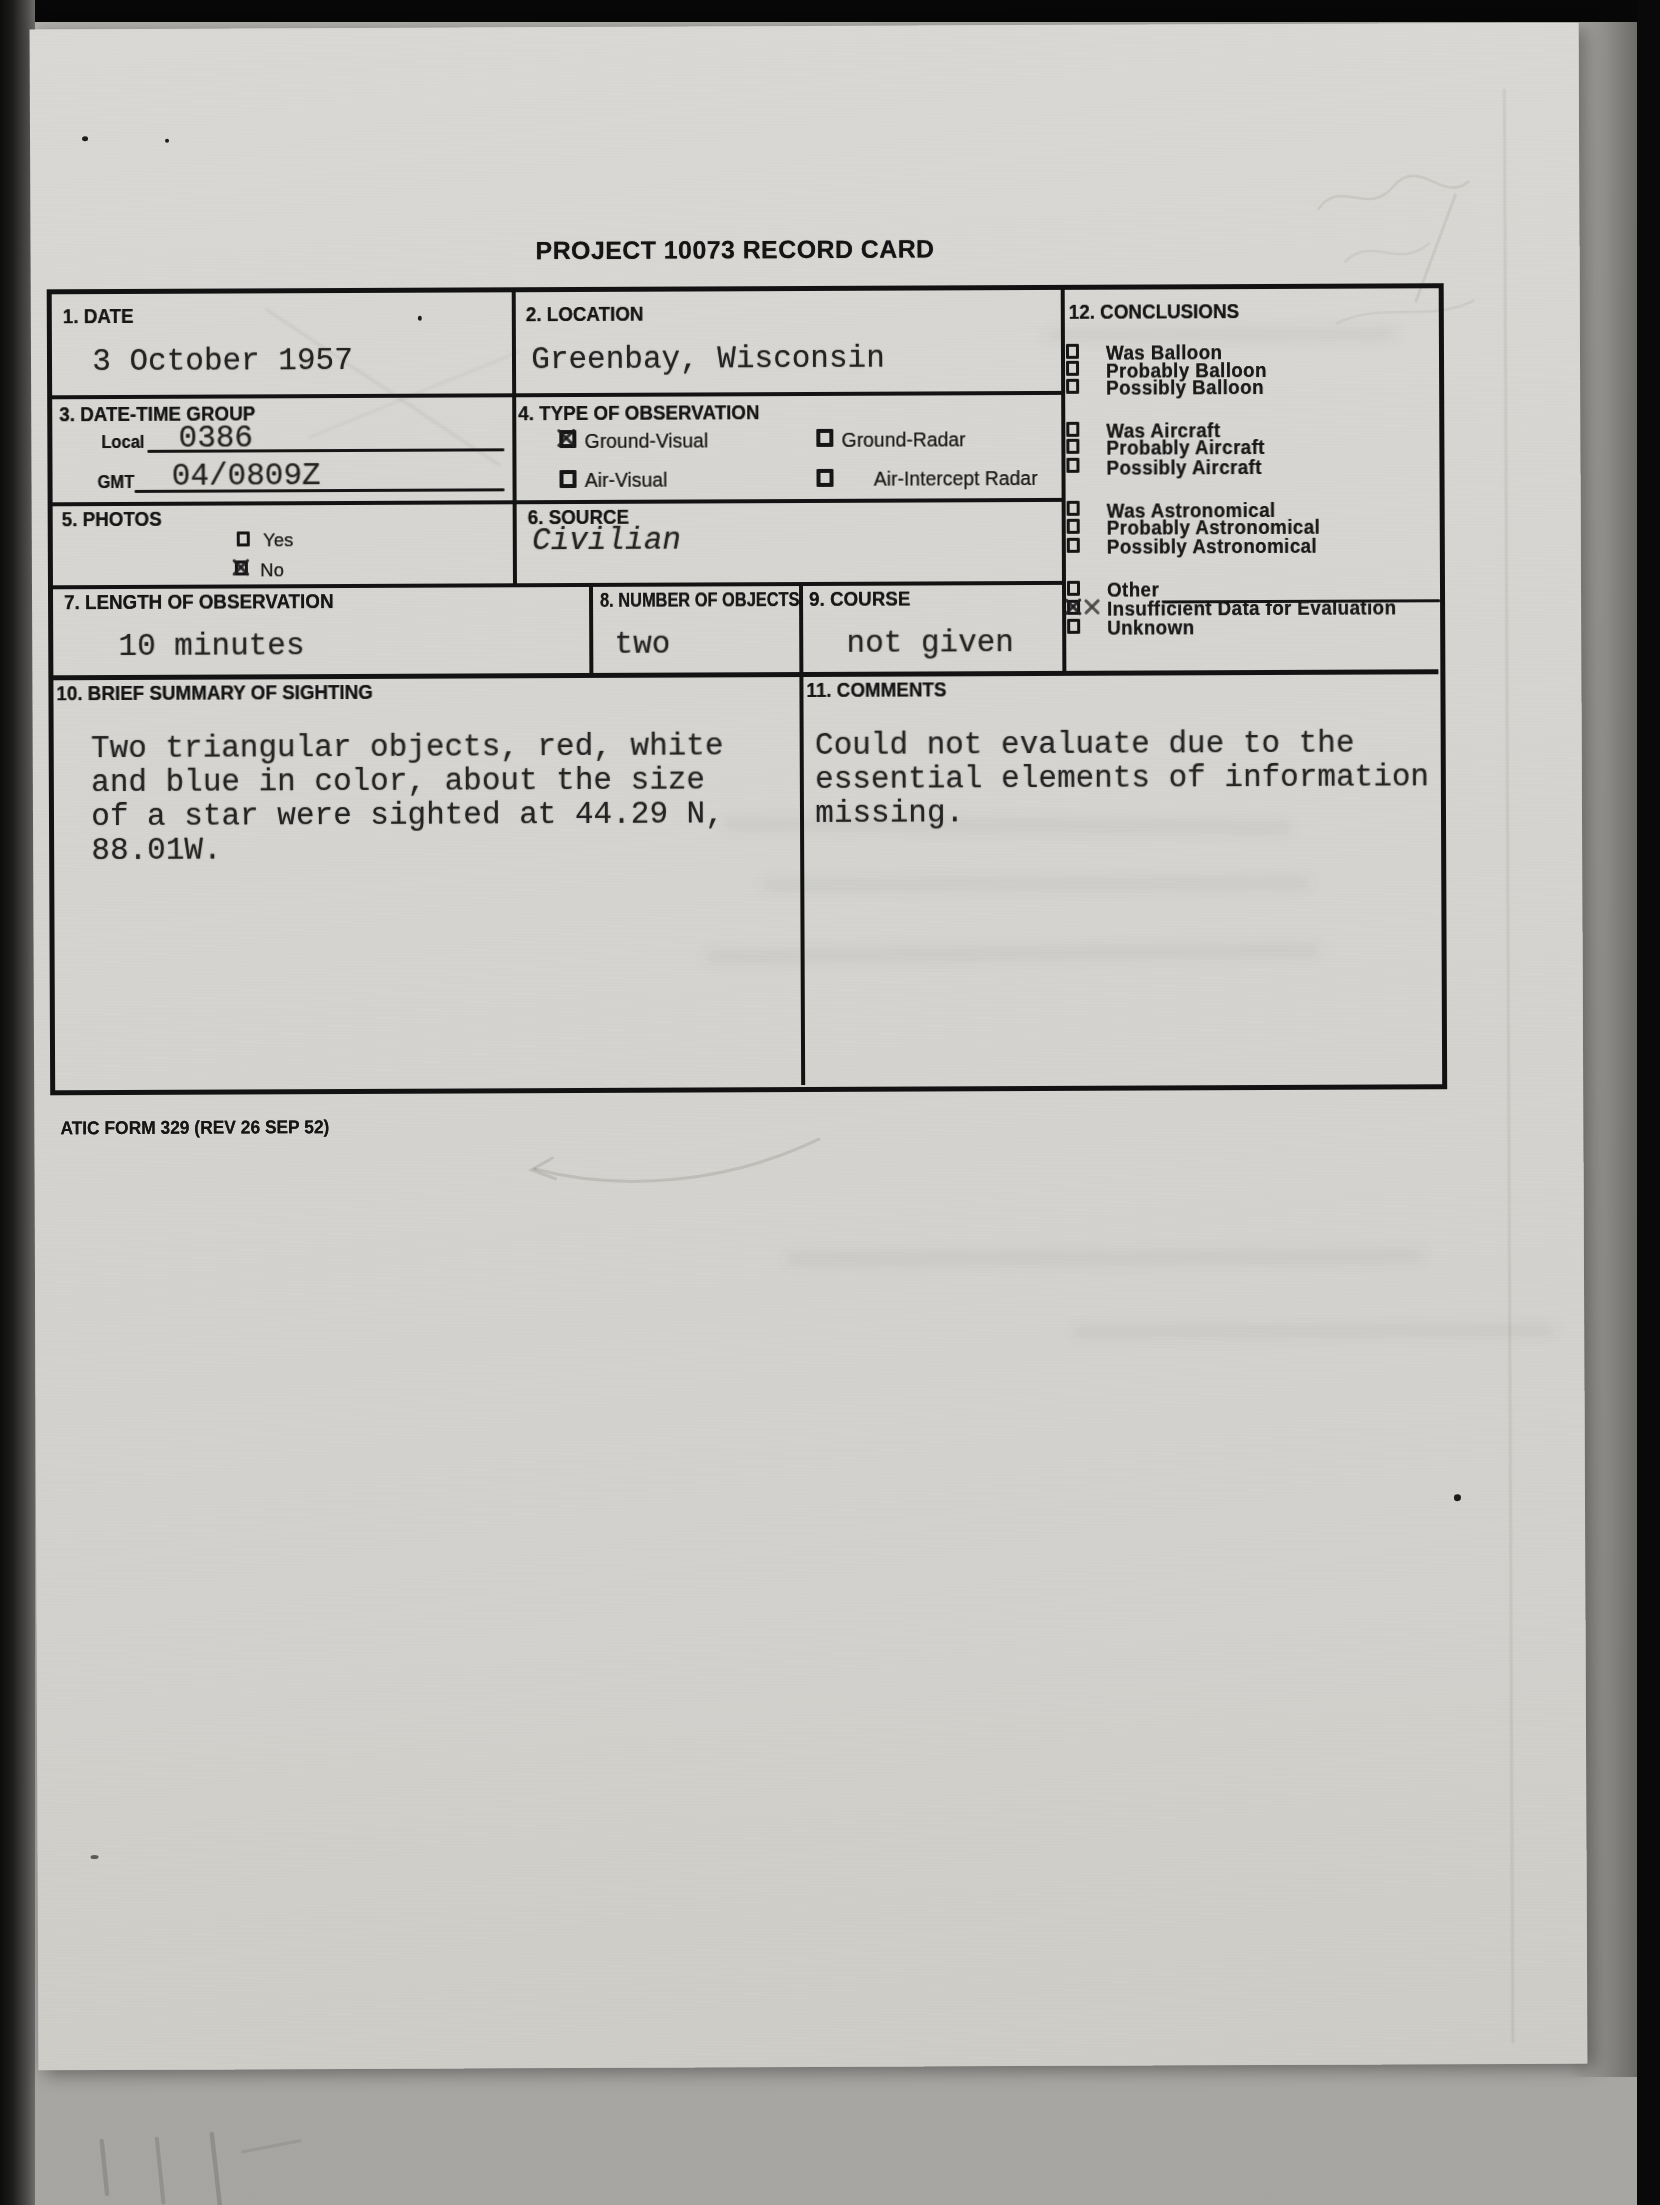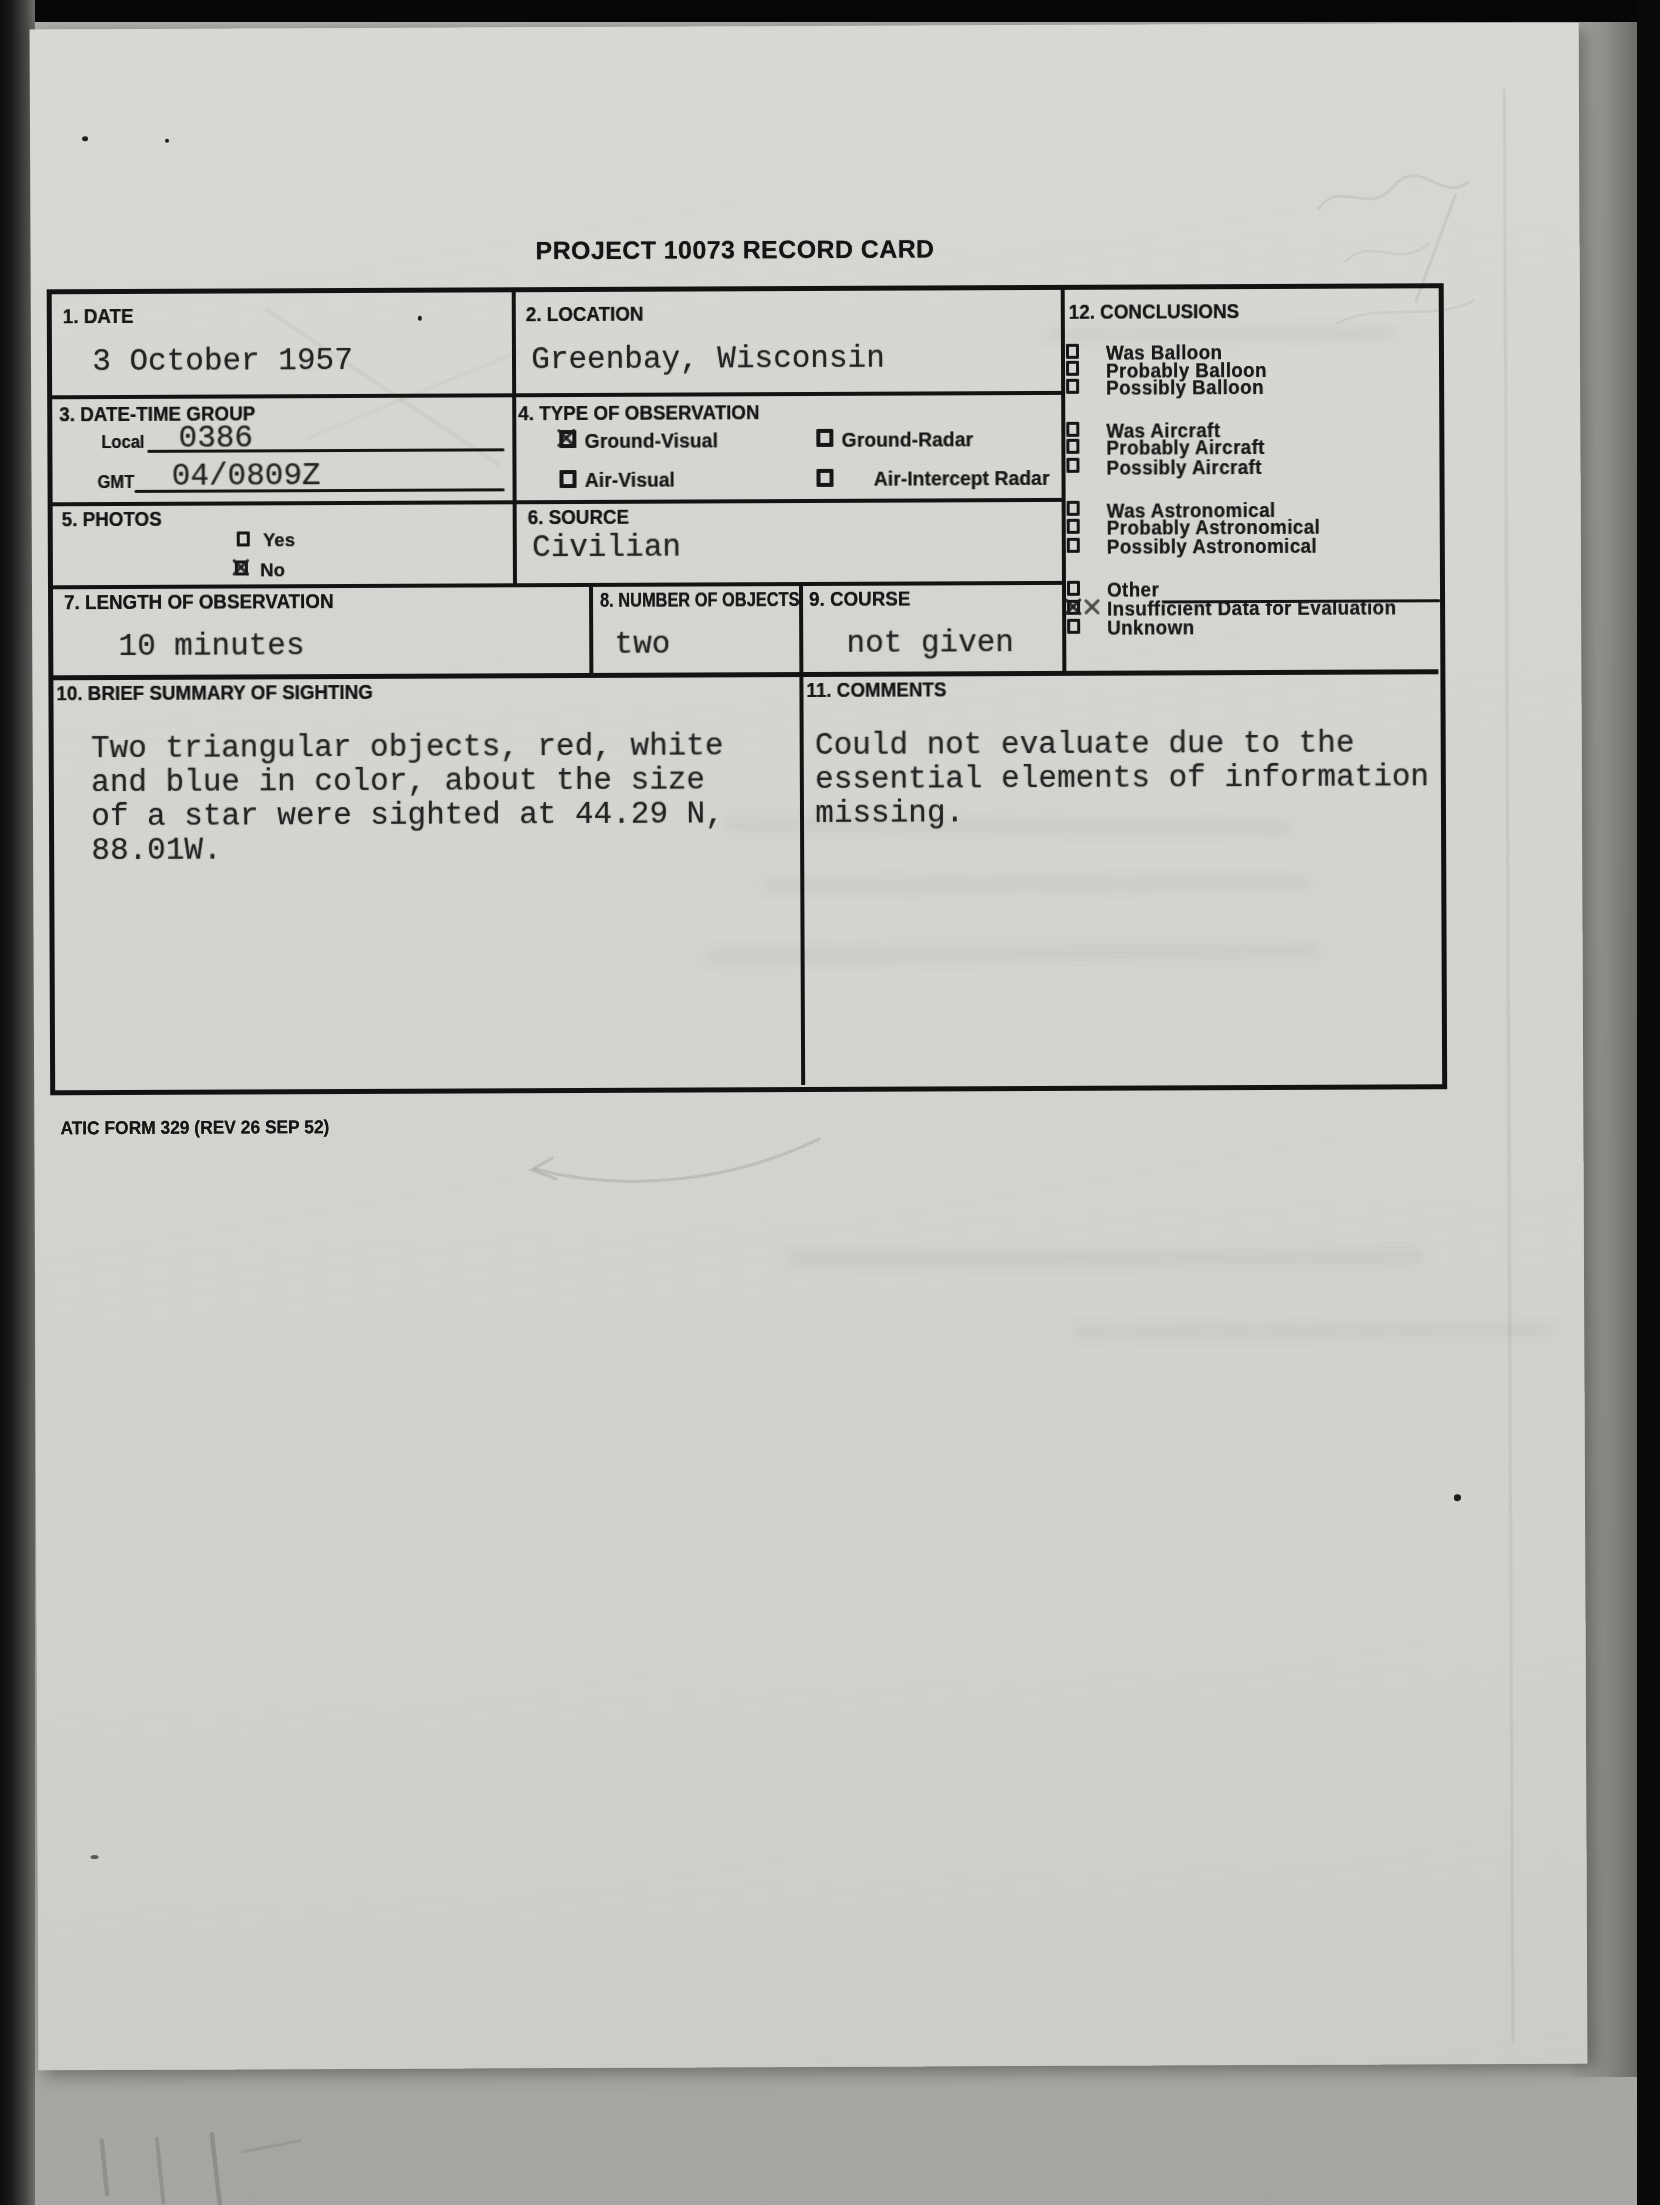--- a/index.html
+++ b/index.html
@@ -30,21 +30,21 @@
   .card{position:absolute;left:16.3px;top:260px;width:1397px;height:806px;
         border:5.7px solid #121212;box-sizing:border-box;filter:blur(0.2px);}
   .hline,.vline{position:absolute;background:#131313;}
   .label{position:absolute;font-weight:700;font-size:20px;color:#151515;white-space:nowrap;
          transform:scaleX(.94);transform-origin:left top;text-shadow:0 0 0.4px rgba(0,0,0,.8);}
   .label-sm{position:absolute;font-weight:700;font-size:17.6px;color:#151515;white-space:nowrap;
             transform:scaleX(.94);transform-origin:left top;text-shadow:0 0 0.4px rgba(0,0,0,.8);}
   .citem-label{position:absolute;font-weight:700;font-size:19.4px;color:#181818;white-space:nowrap;
                letter-spacing:0.4px;transform:scaleX(.97);transform-origin:left top;
                text-shadow:0 0 0.4px rgba(0,0,0,.7);}
-  .opt-label{position:absolute;font-weight:700;font-size:19.4px;color:#181818;white-space:nowrap;
+  .opt-label{position:absolute;font-weight:400;font-size:19.4px;color:#181818;white-space:nowrap;
              text-shadow:0 0 0.4px rgba(0,0,0,.7);}
   .type{position:absolute;font-family:"Liberation Mono","DejaVu Sans Mono",monospace;
         font-size:31px;color:#232323;white-space:nowrap;text-shadow:0 0 1.3px rgba(25,25,25,.45);}
   .typeblock{position:absolute;font-family:"Liberation Mono","DejaVu Sans Mono",monospace;
              font-size:31px;line-height:34px;color:#232323;text-shadow:0 0 1.3px rgba(25,25,25,.45);}
   .uline{position:absolute;height:3.1px;background:#161616;border-radius:1.3px;}
 
   .cb{position:absolute;width:7px;height:8.8px;border:3.5px solid #161616;border-radius:1.3px;background:transparent;}
   .cb-lg{position:absolute;width:8.8px;height:9.7px;border:4px solid #161616;border-radius:1.3px;}
   .opt .xmark,.citem .xmark{display:none;}
@@ -182,21 +182,21 @@
 
         <span class="opt-label" style="left:210px;top:236px;font-size:18.5px;text-align:center;">Yes</span>
       </div>
       <div class="opt checked">
         <span class="cb" style="left:182px;top:267px;"></span>
         <span class="xmark" style="left:177px;top:264px;width:21px;height:21px;"></span>
         <span class="opt-label" style="left:207px;top:266px;font-size:18.5px;">No</span>
       </div>
 
       <div class="label" style="left:475px;top:214px;">6. SOURCE</div>
-      <div class="type" style="left:479px;top:238px;">Civilian</div>
+      <div class="type" style="left:479px;top:231px;font-style:italic;">Civilian</div>
 
       <div class="label" style="left:11px;top:297px;">7. LENGTH OF OBSERVATION</div>
       <div class="type" style="left:65px;top:335px;">10 minutes</div>
       <div class="label" style="left:547px;top:297px;transform:scaleX(.82);">8. NUMBER OF OBJECTS</div>
       <div class="type" style="left:561px;top:335px;">two</div>
       <div class="label" style="left:756px;top:297px;">9. COURSE</div>
       <div class="type" style="left:793px;top:335px;text-align:center;">not given</div>
 
       <div class="label" style="left:3.1px;top:388px;">10. BRIEF SUMMARY OF SIGHTING</div>
       <div class="typeblock" style="left:37px;top:438px;width:657px;">Two triangular objects, red, white and blue in color, about the size of a star were sighted at 44.29 N, 88.01W.</div>

